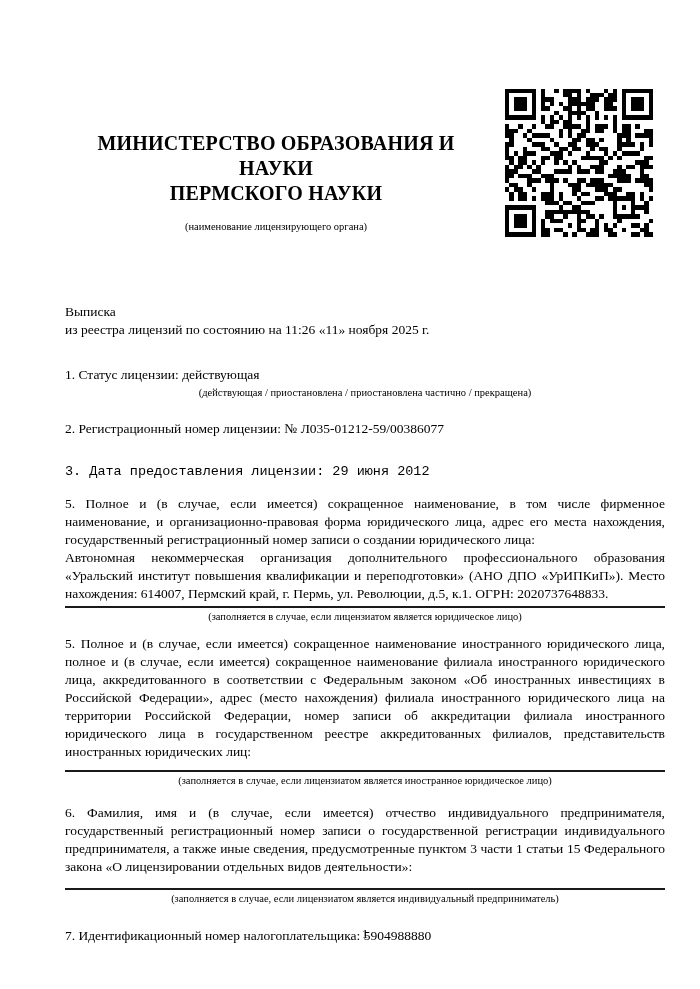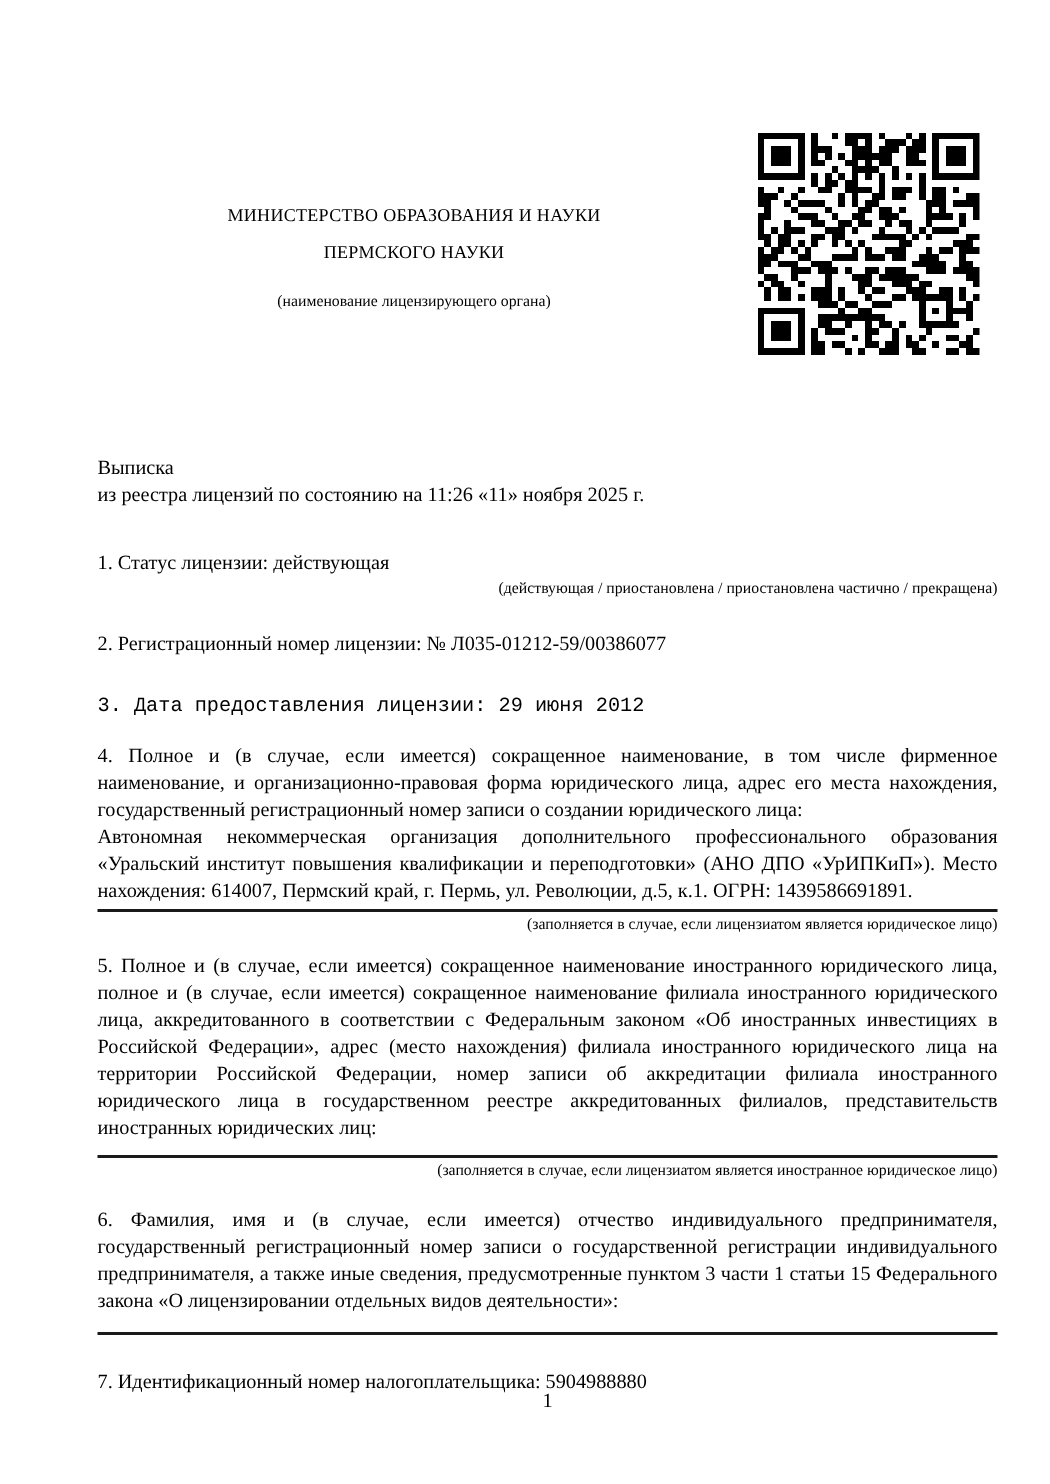--- a/index.html
+++ b/index.html
@@ -14,22 +14,22 @@
   }
   
   .header {
     position: absolute;
     left: 65px;
     top: 131px;
     width: 422px;
     text-align: center;
   }
   .header .h1 {
-    font-weight: normal;
-    font-size: 12px;
+    font-weight: bold;
+    font-size: 20px;
     line-height: 25px;
     letter-spacing: 0.2px;
     text-align: center;
   }
   .header .hcap {
     font-size: 10.5px;
     line-height: 13px;
     margin-top: 14px;
   }
   
@@ -49,21 +49,21 @@
     width: 600px;
     font-size: 13.5px;
     line-height: 18px;
   }
   .title { text-align: left; line-height: 17.5px; }
   .item { white-space: pre-line; }
   .just { text-align: justify; }
   .cap {
     font-size: 10.5px;
     line-height: 13px;
-    text-align: right;
+    text-align: center;
     margin-top: 2px;
   }
   .rule {
     border-top: 2px solid #1a1a1a;
     height: 0;
     width: 100%;
   }
   .i1 { margin-top: 28px; }
   .i2 { margin-top: 21px; }
   .i3 { margin-top: 25px; font-family: Liberation Mono, monospace; }
@@ -640,31 +640,32 @@
       <div>из реестра лицензий по состоянию на 11:26 «11» ноября 2025 г.</div>
     </div>
 
     <div class="item i1">1. Статус лицензии: действующая</div>
     <div class="cap">(действующая / приостановлена / приостановлена частично / прекращена)</div>
 
     <div class="item i2">2. Регистрационный номер лицензии: № Л035-01212-59/00386077</div>
 
     <div class="item i3">3. Дата предоставления лицензии: 29 июня 2012</div>
 
-    <div class="item i4 just">4. Полное и (в случае, если имеется) сокращенное наименование, в том числе фирменное наименование, и организационно-правовая форма юридического лица, адрес его места нахождения, государственный регистрационный номер записи о создании юридического лица:</div>
-    <div class="item just">Автономная некоммерческая организация дополнительного профессионального образования «Уральский институт повышения квалификации и переподготовки» (АНО ДПО «УрИПКиП»). Место нахождения: 614007, Пермский край, г. Пермь, ул. Революции, д.5, к.1. ОГРН: 1439586691891.</div>
+    <div class="item i4 just">5. Полное и (в случае, если имеется) сокращенное наименование, в том числе фирменное наименование, и организационно-правовая форма юридического лица, адрес его места нахождения, государственный регистрационный номер записи о создании юридического лица:</div>
+    <div class="item just">Автономная некоммерческая организация дополнительного профессионального образования «Уральский институт повышения квалификации и переподготовки» (АНО ДПО «УрИПКиП»). Место нахождения: 614007, Пермский край, г. Пермь, ул. Революции, д.5, к.1. ОГРН: 2020737648833.</div>
     <div class="rule r4"></div>
     <div class="cap">(заполняется в случае, если лицензиатом является юридическое лицо)</div>
 
     <div class="item i5 just">5. Полное и (в случае, если имеется) сокращенное наименование иностранного юридического лица, полное и (в случае, если имеется) сокращенное наименование филиала иностранного юридического лица, аккредитованного в соответствии с Федеральным законом «Об иностранных инвестициях в Российской Федерации», адрес (место нахождения) филиала иностранного юридического лица на территории Российской Федерации, номер записи об аккредитации филиала иностранного юридического лица в государственном реестре аккредитованных филиалов, представительств иностранных юридических лиц:</div>
     <div class="rule r5"></div>
     <div class="cap">(заполняется в случае, если лицензиатом является иностранное юридическое лицо)</div>
 
     <div class="item i6 just">6. Фамилия, имя и (в случае, если имеется) отчество индивидуального предпринимателя, государственный регистрационный номер записи о государственной регистрации индивидуального предпринимателя, а также иные сведения, предусмотренные пунктом 3 части 1 статьи 15 Федерального закона «О лицензировании отдельных видов деятельности»:</div>
     <div class="rule r6"></div>
+    <div class="cap">(заполняется в случае, если лицензиатом является индивидуальный предприниматель)</div>
 
     <div class="item i7">7. Идентификационный номер налогоплательщика: 5904988880</div>
 
   </div>
 
   <div class="pagenum">1</div>
 
 </div>
 
 </body></html>

